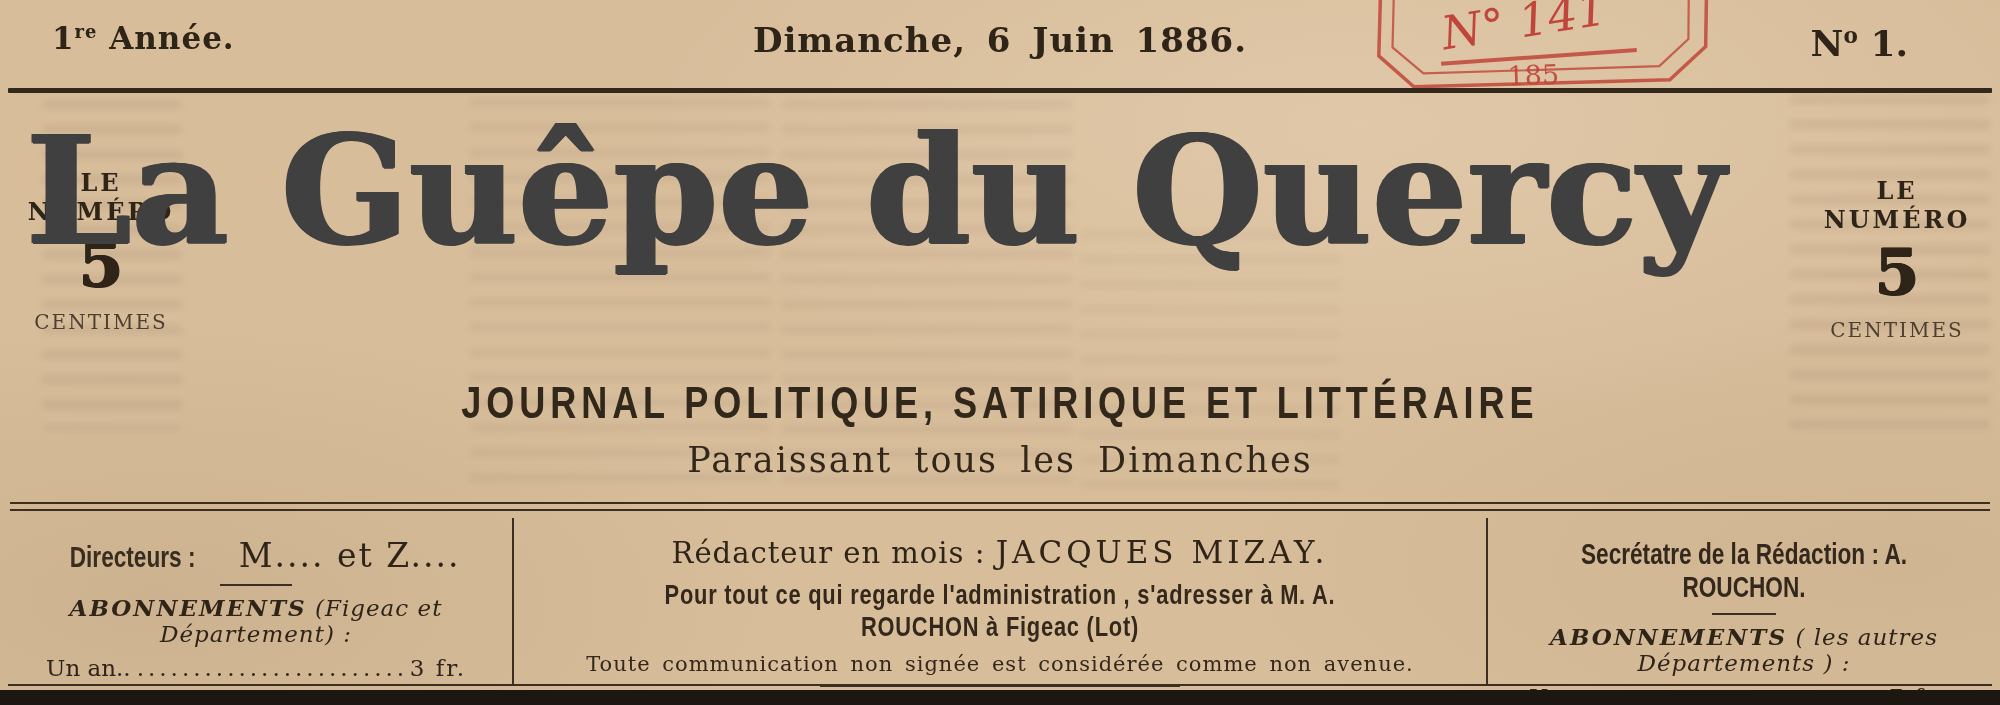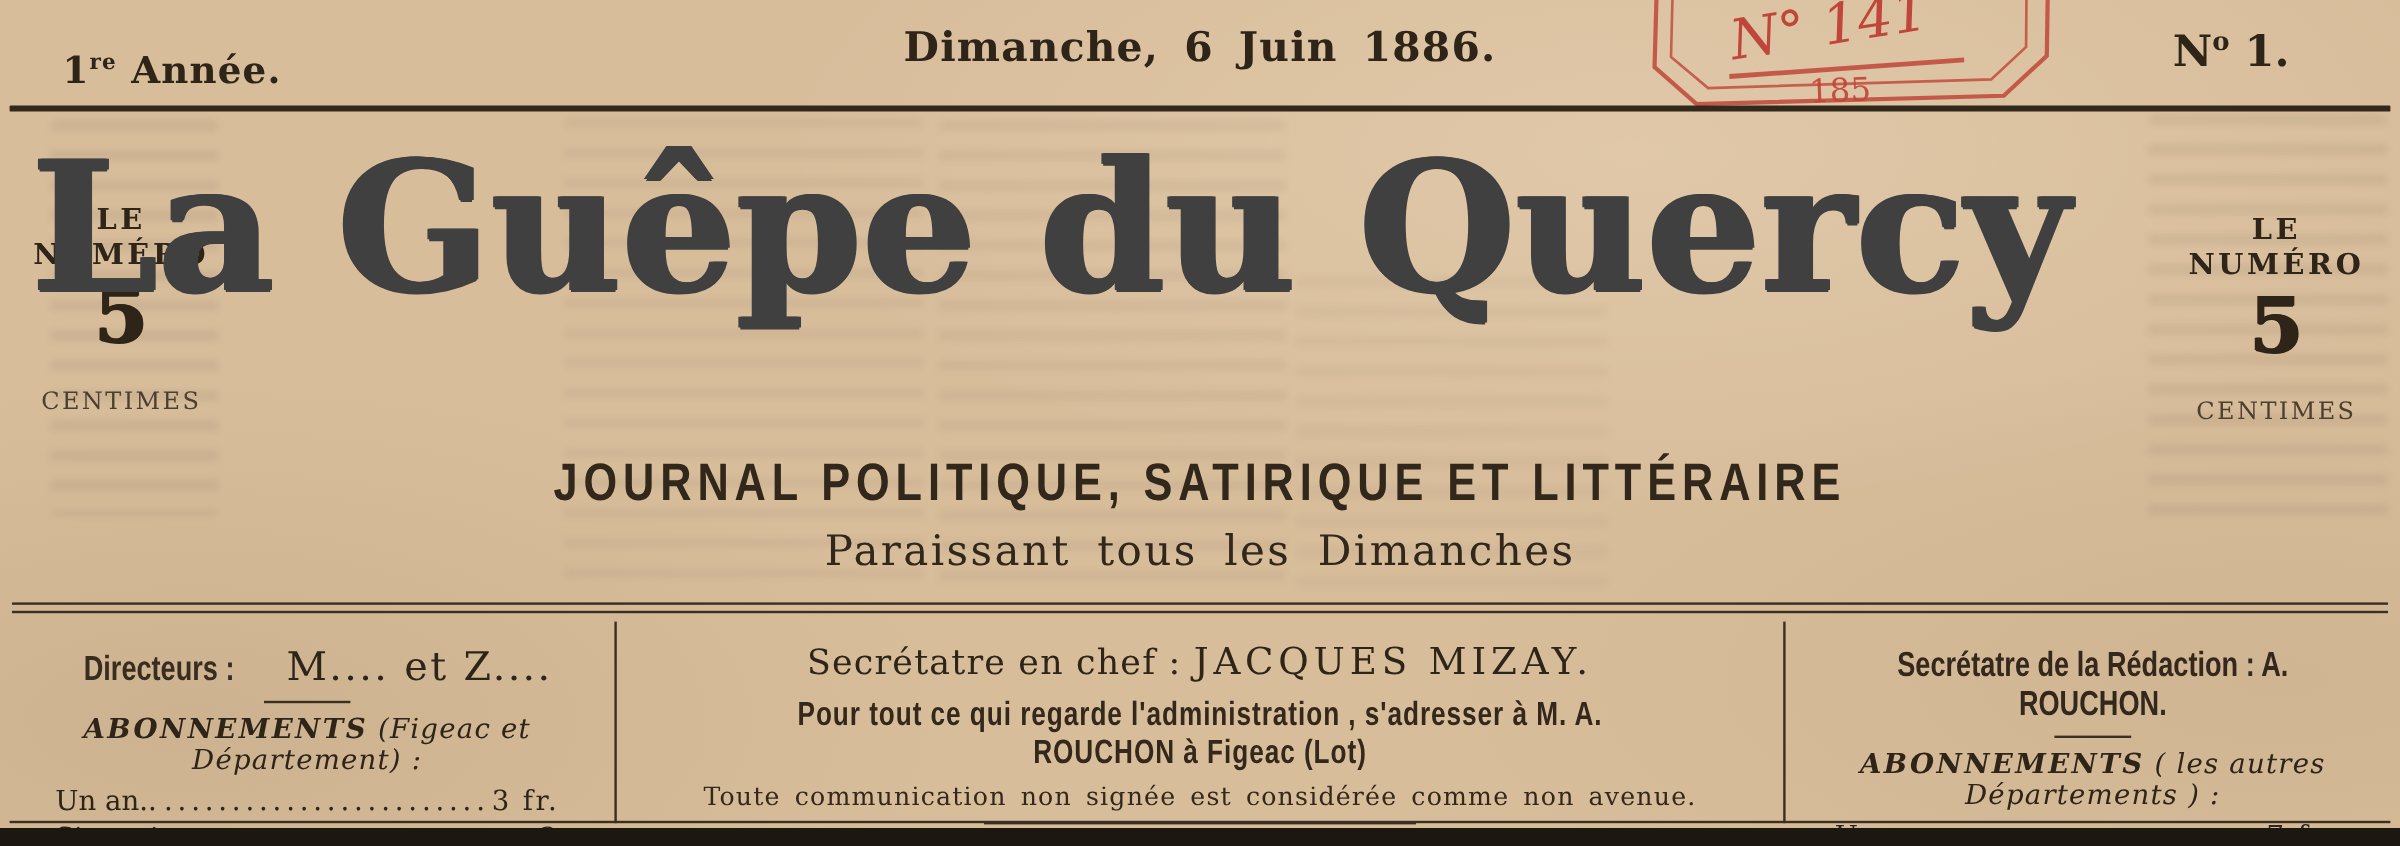--- a/index.html
+++ b/index.html
@@ -8,36 +8,36 @@
     background:
       radial-gradient(1200px 500px at 68% 18%, rgba(255,244,222,.20), rgba(255,244,222,0) 60%),
       radial-gradient(900px 400px at 8% 85%, rgba(110,82,52,.10), rgba(110,82,52,0) 70%),
       radial-gradient(1000px 380px at 95% 80%, rgba(110,82,52,.08), rgba(110,82,52,0) 70%),
       #d8bd9b;
     color:#2e2418;
     font-family:"DejaVu Serif","Liberation Serif",serif;
   }
   .abs{position:absolute;}
   
-  .annee{left:52px;top:20px;font-size:31px;font-weight:bold;letter-spacing:1px;margin-top:21px;}
+  .annee{left:52px;top:20px;font-size:31px;font-weight:bold;letter-spacing:1px;}
   .annee sup{font-size:.58em;font-weight:bold;}
   .date{left:0;right:0;top:20px;text-align:center;font-size:34px;font-weight:bold;letter-spacing:1px;word-spacing:8px;}
   .issue{right:92px;top:22px;font-size:36px;font-weight:bold;}
   .issue sup{font-size:.6em;}
   .rule-top{left:8px;right:8px;top:88px;height:5px;background:#32281b;border-radius:1px;}
   
   .stamp{left:1378px;top:0;width:345px;height:92px;overflow:visible;}
   
   .price{width:190px;text-align:center;}
   .price-left{left:6px;top:168px;}
   .price-right{right:8px;top:176px;}
   .price .lbl{font-size:24px;font-weight:bold;letter-spacing:3px;}
   .price .big{font-size:64px;font-weight:bold;line-height:1.0;margin-top:6px;
               text-shadow:1px 0 currentColor,-1px 0 currentColor,0 1px currentColor;}
-  .price .lbl2{font-size:20px;letter-spacing:2px;color:#4c3f30;margin-top:26px;}
+  .price .lbl2{font-size:20px;letter-spacing:2px;color:#4c3f30;margin-top:14px;}
   .title{left:0;right:0;top:78px;text-align:left;font-size:150px;line-height:1.5;
          font-weight:bold;color:#404040;letter-spacing:0px;
          text-shadow:1.5px 0 currentColor,-1.5px 0 currentColor,0 1px currentColor;margin-left:26px;}
   .subtitle{left:0;right:0;top:378px;text-align:center;}
   .subtitle span{display:inline-block;transform:scaleX(.82);transform-origin:center;
     font-family:"Liberation Sans","DejaVu Sans",sans-serif;font-weight:bold;
     font-size:44px;letter-spacing:6px;color:#31271a;}
   .tagline{left:0;right:0;top:440px;text-align:center;font-size:35px;letter-spacing:2px;word-spacing:9px;color:#31271a;}
   .rule-double{left:10px;right:10px;top:502px;height:5px;border-top:2px solid #3a2f20;border-bottom:2px solid #3a2f20;}
   
@@ -147,21 +147,21 @@
       <div class="sub-row">
         <span>Six mois</span>
         <span class="dots">......... .........</span>
         <span class="val">3</span>
       </div>
     </div>
   </div>
 
   <div class="fcol fcol-center">
     <div class="editor-line">
-      <span>Secrétatre en chef :</span>
+      <span>Rédacteur en mois :</span>
       <span class="editor-name">JACQUES MIZAY.</span>
     </div>
     <div class="admin-line">
       <span class="cond">Pour tout ce qui regarde l'administration , s'adresser à M. A. ROUCHON à Figeac (Lot)</span>
     </div>
     <div class="notice-line">Toute communication non signée est considérée comme non avenue.</div>
     <div class="mini-rule" style="width:360px"></div>
     <div class="insert-line">
       <span class="insert-label">Prix des insertions :</span>
       <span class="insert-text">Annonces judiciaires et autres, 20 c. la ligne. — Réclames, 25 c.</span>

